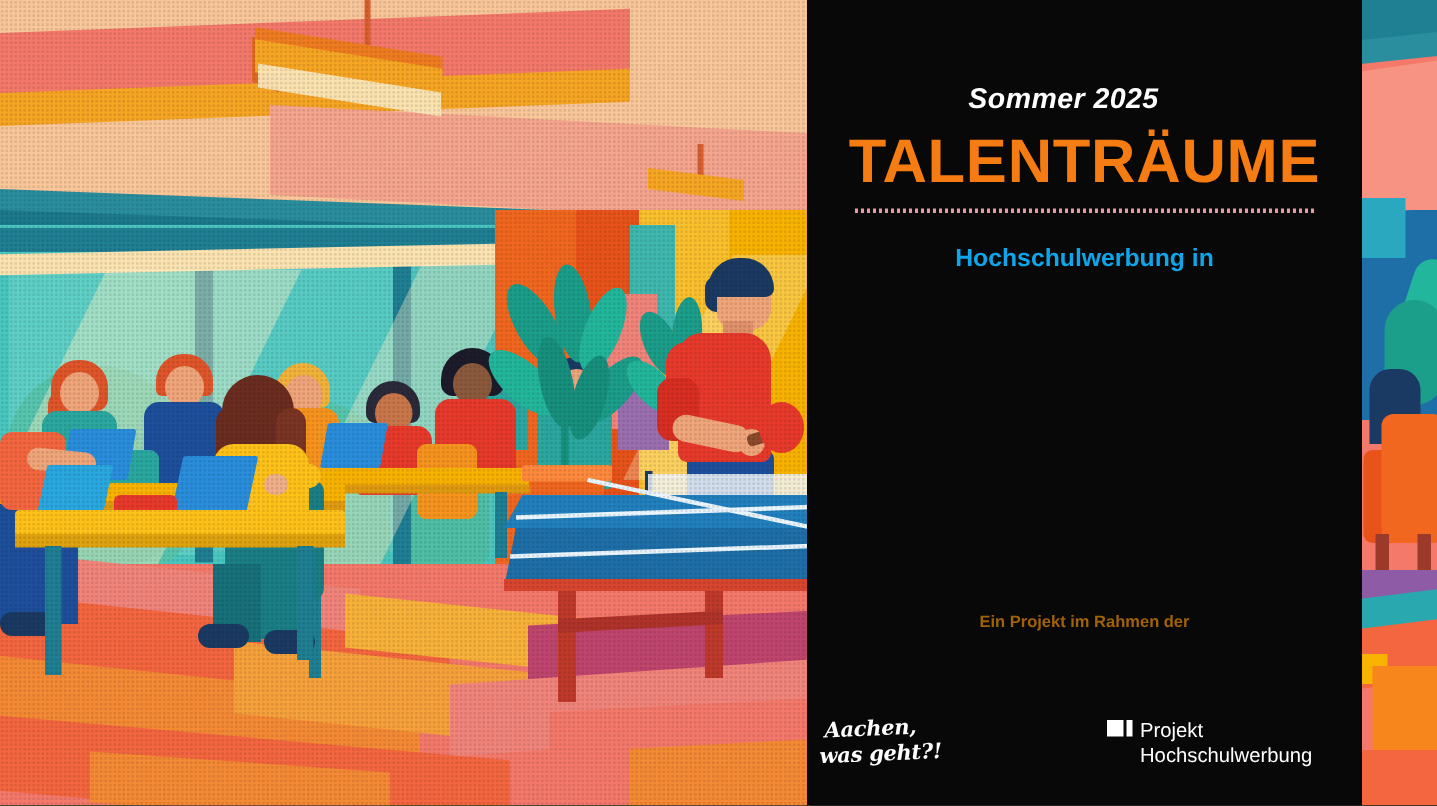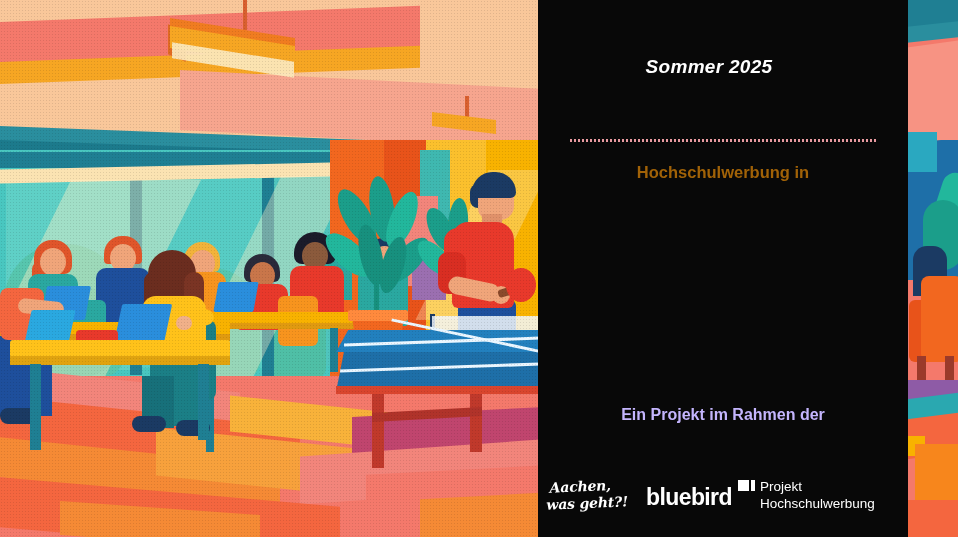--- a/index.html
+++ b/index.html
@@ -212,24 +212,24 @@
   .st19{left:0;top:500px;width:51px;height:37px;background:#F4663F;}
 
   
   .panel{position:absolute;left:538px;top:0;width:370px;height:537px;background:#080808;}
   .season{position:absolute;left:0;top:56px;width:302px;text-align:center;color:#fff;
     font-size:19px;font-style:italic;font-weight:700;letter-spacing:.3px;margin-left:20px;}
   .title{position:absolute;left:0;top:84px;width:370px;text-align:center;color:#F57C12;
     font-size:41px;font-weight:700;letter-spacing:.5px;line-height:46px;}
   .rule{position:absolute;left:32px;top:139px;width:306px;height:3px;
     background-image:repeating-linear-gradient(90deg,#E89AA0 0 2px,transparent 2px 4px);}
-  .subtitle{position:absolute;left:14px;top:160px;width:342px;text-align:center;color:#a16207;
+  .subtitle{position:absolute;left:14px;top:160px;width:342px;text-align:center;color:#0ea5e9;
     font-size:16.5px;font-weight:700;line-height:24px;}
-  .project{position:absolute;left:14px;top:403px;width:342px;text-align:center;color:#c4b5fd;
-    font-size:16px;font-weight:700;line-height:24px;}
+  .project{position:absolute;left:14px;top:403px;width:342px;text-align:center;color:#a16207;
+    font-size:11px;font-weight:700;line-height:24px;}
 
   .logos{position:absolute;left:0;top:474px;width:370px;height:56px;}
   .logo-awg{position:absolute;left:12px;top:4px;color:#fff;font-size:14px;line-height:17px;
     font-family:"DejaVu Serif",serif;font-style:italic;font-weight:700;letter-spacing:-.2px;
     transform:rotate(-2.5deg);}
   .logo-awg span{display:block;}
   .logo-awg .l2{margin-left:-4px;}
   .logo-bb{position:absolute;left:108px;top:10px;color:#fff;font-size:23px;font-weight:700;letter-spacing:-.6px;}
   .logo-dhw{position:absolute;left:200px;top:4px;color:#fff;font-size:13.5px;line-height:17px;}
   .dhw-mark{position:absolute;left:200px;top:6px;width:20px;height:12px;}
@@ -420,39 +420,39 @@
     <div class="st16"></div>
     <div class="st17"></div>
     <div class="st18"></div>
     <div class="st19"></div>
   </div>
 
   <div class="panel">
 
     <div class="season">Sommer 2025</div>
 
+    <div class="title">TALENTRÄUME</div>
 
     <div class="rule"></div>
 
     <div class="subtitle">
       <div>Hochschulwerbung in</div>
     </div>
 
     <div class="project">
       <div>Ein Projekt im Rahmen der</div>
     </div>
 
     <div class="logos">
 
       <div class="logo-awg">
         <span class="l1">Aachen,</span>
         <span class="l2">was geht?!</span>
       </div>
 
-      <div class="logo-bb">bluebird</div>
 
       <div class="dhw-mark">
         <div class="dhw-sq"></div>
         <div class="dhw-bar"></div>
       </div>
       <div class="logo-dhw">
         <span class="dhw-t1">Projekt</span>
         <span class="dhw-t2">Hochschulwerbung</span>
       </div>
 

